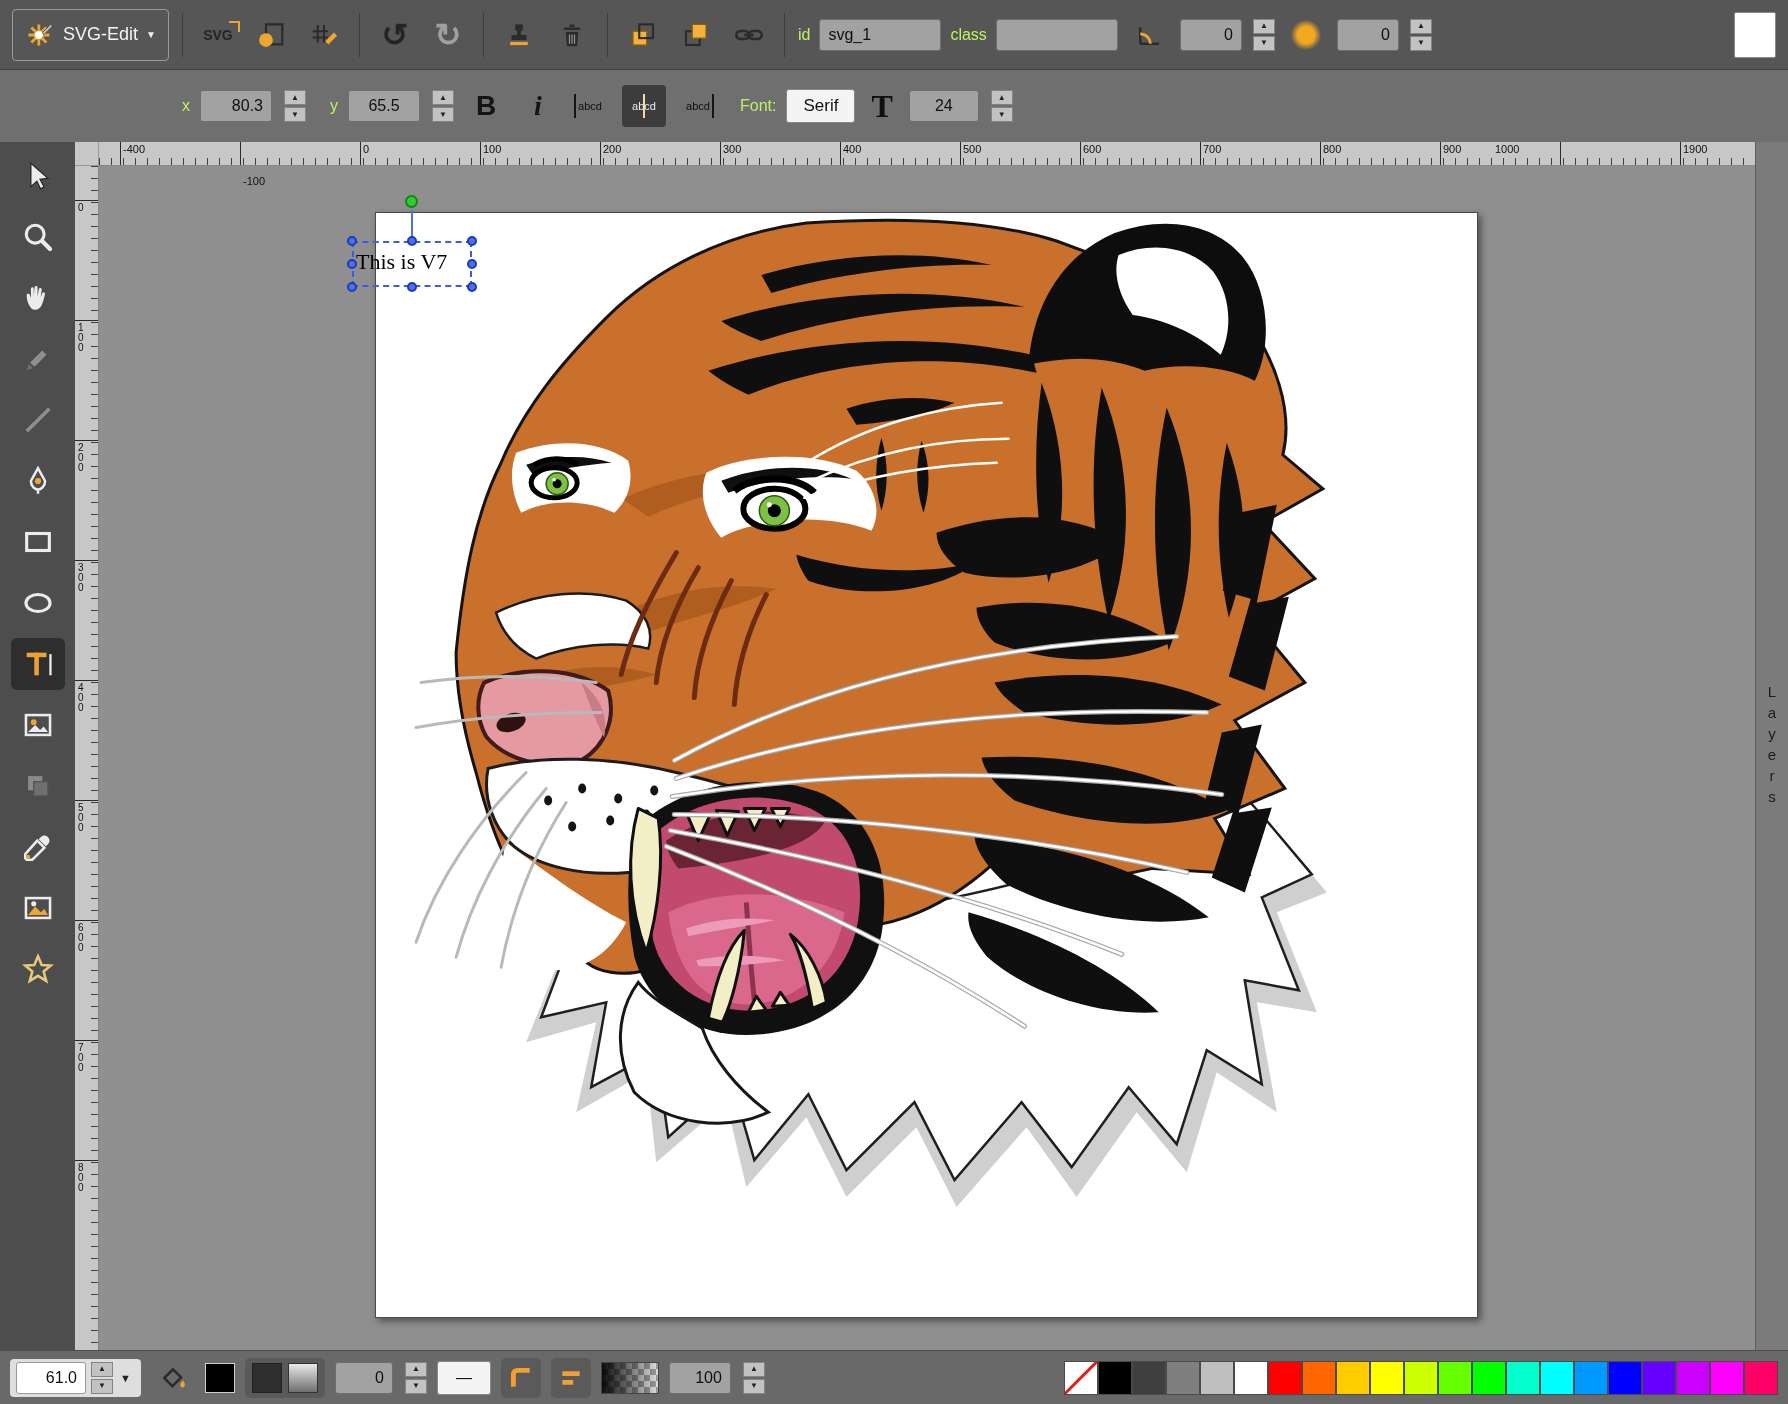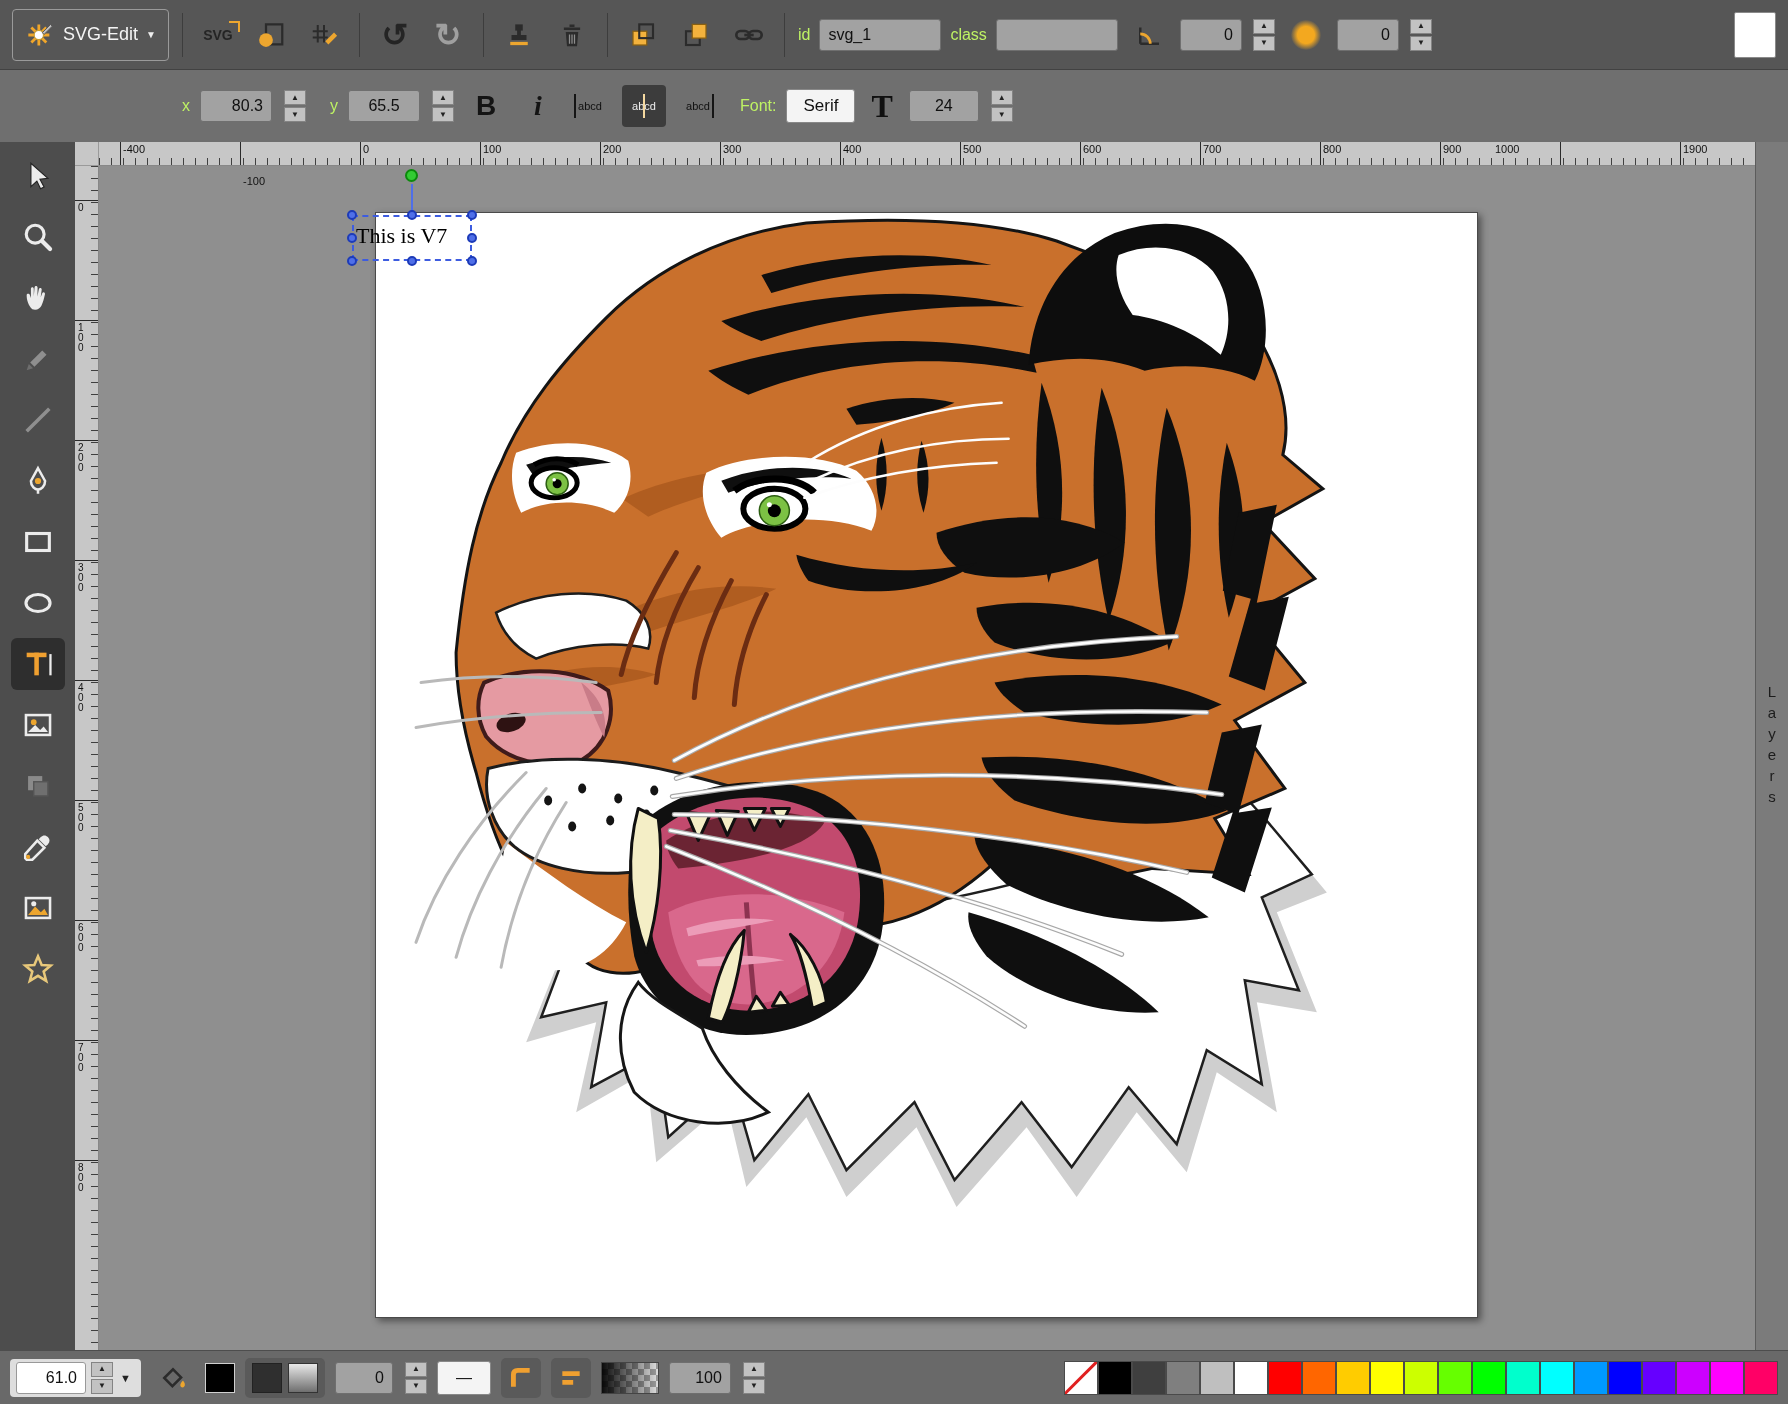--- a/index.html
+++ b/index.html
@@ -49,21 +49,21 @@
   #vruler { position:absolute; left:0; top:24px; bottom:0; width:24px; background-color:#c7c7c7;
     background-image:repeating-linear-gradient(to bottom,rgba(40,40,40,.85) 0 1px,transparent 1px 12px);
     background-position:right top; background-size:7px 100%; background-repeat:no-repeat; border-right:1px solid #878787; }
   #rcorner { position:absolute; left:0; top:0; width:24px; height:24px; background:#c7c7c7; border-right:1px solid #9a9a9a; border-bottom:1px solid #9a9a9a; }
   .hlab { position:absolute; top:1px; font-size:11px; color:#111; white-space:nowrap; }
   .htick { position:absolute; top:0; bottom:0; width:1px; background:#2a2a2a; }
   .vlab { position:absolute; left:3px; width:10px; font-size:10px; line-height:10px; word-break:break-all; color:#111; }
   .vtick { position:absolute; left:0; right:0; height:1px; background:#2a2a2a; }
   #canvas { position:absolute; left:300px; top:70px; width:1103px; height:1106px; background:#ffffff; border:1px solid #4a4a4a; box-shadow:3px 3px 7px rgba(0,0,0,.45); }
   
-  #selwrap { position:absolute; left:277px; top:73px; width:120px; height:46px; }
+  #selwrap { position:absolute; left:277px; top:99px; width:120px; height:46px; }
   #selrect { position:absolute; inset:0; border:2px dashed #3d5ce0; }
   #seltext { position:absolute; left:4px; top:8px; font-family:"Liberation Serif",serif; font-size:22px; color:#000; white-space:nowrap; }
   .grip { position:absolute; width:10px; height:10px; border-radius:50%; background:#4f6fe8; border:2px solid #1d3bb8; }
   .rotgrip { position:absolute; left:53px; top:-46px; width:13px; height:13px; border-radius:50%; background:#33cc33; border:2px solid #0c8a0c; }
   .rotline { position:absolute; left:59px; top:-31px; width:2px; height:28px; background:#4f6fe8; }
   
   #bbar { position:absolute; left:0; bottom:0; width:100%; height:54px; background:#696969; border-top:1px solid #4d4d4d; display:flex; align-items:center; gap:10px; padding:0 10px; }
   .ztile { display:flex; align-items:center; background:#dedede; border-radius:4px; padding:3px 6px; gap:3px; }
   .ztile input { width:70px; text-align:right; background:#fff; border:1px solid #999; }
   .dd { font-size:11px; color:#222; padding:0 4px; }

